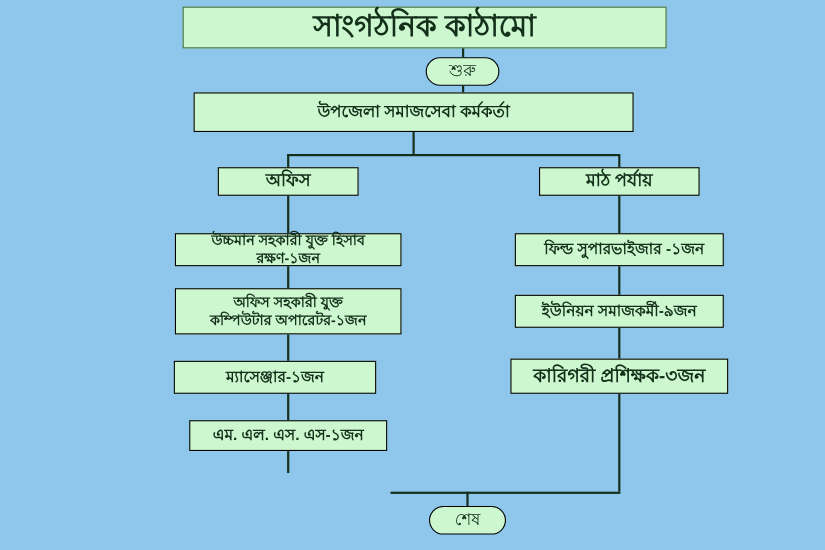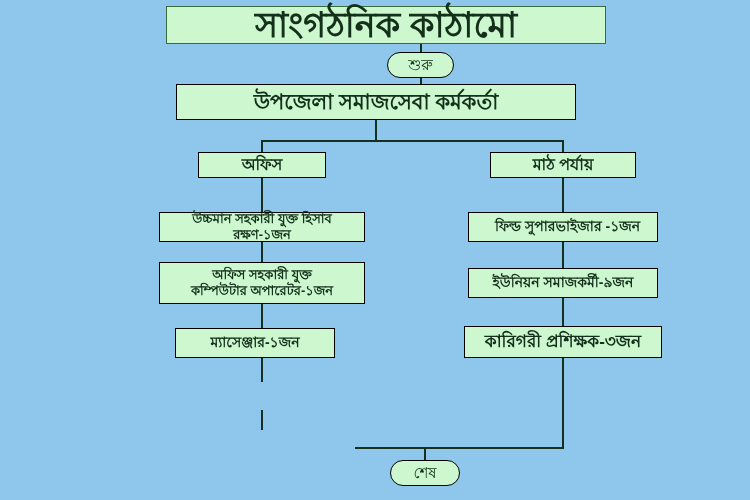--- a/index.html
+++ b/index.html
@@ -27,29 +27,29 @@
     display: flex;
     align-items: center;
     justify-content: center;
     text-align: center;
     line-height: 1.25;
     padding: 2px 6px;
   }
   .node.title {
     background: #ccf7cf;
     border: 1px solid #3a6b3d;
-    font-size: 35px;
+    font-size: 27px;
     font-weight: 700;
   }
   .node.pill {
     border-radius: 16px;
     font-size: 15px;
   }
   .node.head {
-    font-size: 21px;
+    font-size: 15px;
     font-weight: 700;
   }
   .node.branch {
     font-size: 16px;
     font-weight: 700;
   }
   .node.box {
     font-size: 14px;
     font-weight: 700;
   }
@@ -80,22 +80,23 @@
   <div class="node head" style="left:176px; top:84px; width:400px; height:36px;">উপজেলা সমাজসেবা কর্মকর্তা</div>
 
   <div class="node branch" style="left:198px; top:152px; width:128px; height:26px;">অফিস</div>
   <div class="node branch" style="left:490px; top:152px; width:146px; height:26px;text-align:right;">মাঠ পর্যায়</div>
 
   <div class="node box small" style="left:159px; top:212px; width:206px; height:30px;">উচ্চমান সহকারী যুক্ত হিসাব রক্ষণ-১জন</div>
 
   <div class="node box small" style="left:159px; top:262px; width:206px; height:42px; white-space:pre-line;">অফিস সহকারী যুক্ত
 কম্পিউটার অপারেটর-১জন</div>
 
-  <div class="node box" style="left:175px; top:328px; width:160px; height:30px;">ম্যাসেঞ্জার-১জন</div>
+  <div class="node box" style="left:158px; top:328px; width:184px; height:30px;">ম্যাসেঞ্জার-১জন</div>
 
+  <div class="node box" style="left:172px; top:382px; width:180px; height:28px;">এম. এল. এস. এস-১জন</div>
 
 
   <div class="node box" style="left:468px; top:212px; width:190px; height:30px;padding-left:15px;">ফিল্ড সুপারভাইজার -১জন</div>
 
   <div class="node box" style="left:468px; top:268px; width:190px; height:30px;">ইউনিয়ন সমাজকর্মী-৯জন</div>
 
   <div class="node box big" style="left:464px; top:326px; width:198px; height:32px;">কারিগরী প্রশিক্ষক-৩জন</div>
 
   <div class="node pill" style="left:390px; top:460px; width:70px; height:26px;">শেষ</div>
 

